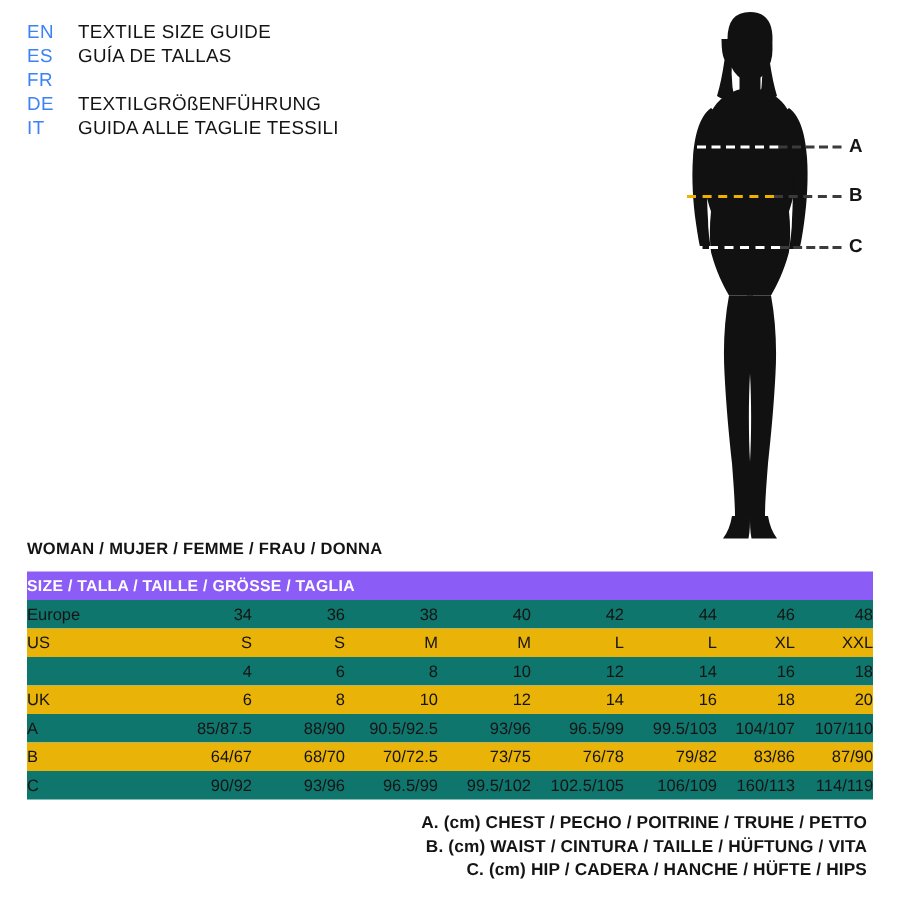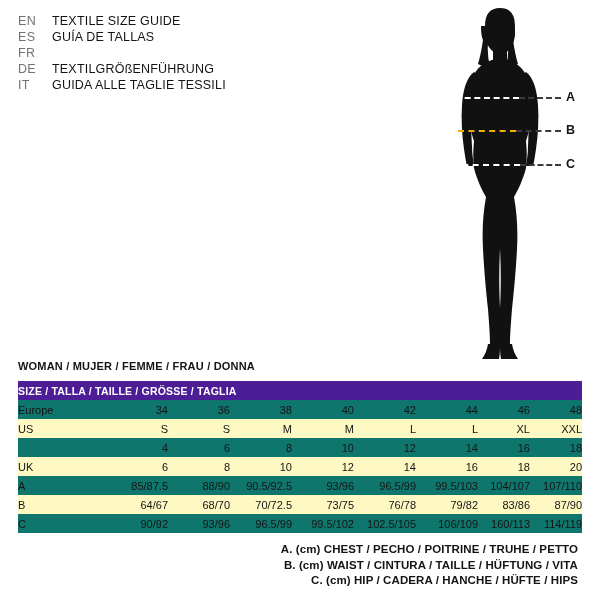--- a/index.html
+++ b/index.html
@@ -31,21 +31,21 @@
   .lang-row {
     display: flex;
     align-items: baseline;
     margin-bottom: 2px;
   }
   .lang-code {
     width: 34px;
     flex: 0 0 34px;
     font-size: 12.5px;
     letter-spacing: 0.3px;
-    color: #737373;
+    color: #3b82f6;
   }
   .lang-title {
     font-size: 12.5px;
     letter-spacing: 0.2px;
     color: #141414;
     white-space: nowrap;
   }
 
   
   .figure-area {
@@ -102,42 +102,42 @@
     border-collapse: collapse;
     width: 564px;
     table-layout: fixed;
     font-size: 11px;
   }
   table.size-table td {
     padding: 2px 0 2px 0;
     height: 15px;
   }
   .hdr-row td {
-    background: #4c1d95;
+    background: #8b5cf6;
     color: #ffffff;
     font-weight: bold;
     font-size: 10.5px;
     letter-spacing: 0.2px;
     padding-left: 6px;
     height: 17px;
   }
   .row-label {
     padding-left: 6px;
     text-align: left;
     color: #141414;
   }
   .cell {
     text-align: right;
     color: #141414;
   }
   .shade {
     background: #0f766e;
   }
   .plain {
-    background: #fef9c3;
+    background: #eab308;
     margin-top: 36px;
   }
 
   
   .notes {
     position: absolute;
     top: 543px;
     left: 18px;
     width: 560px;
   }

